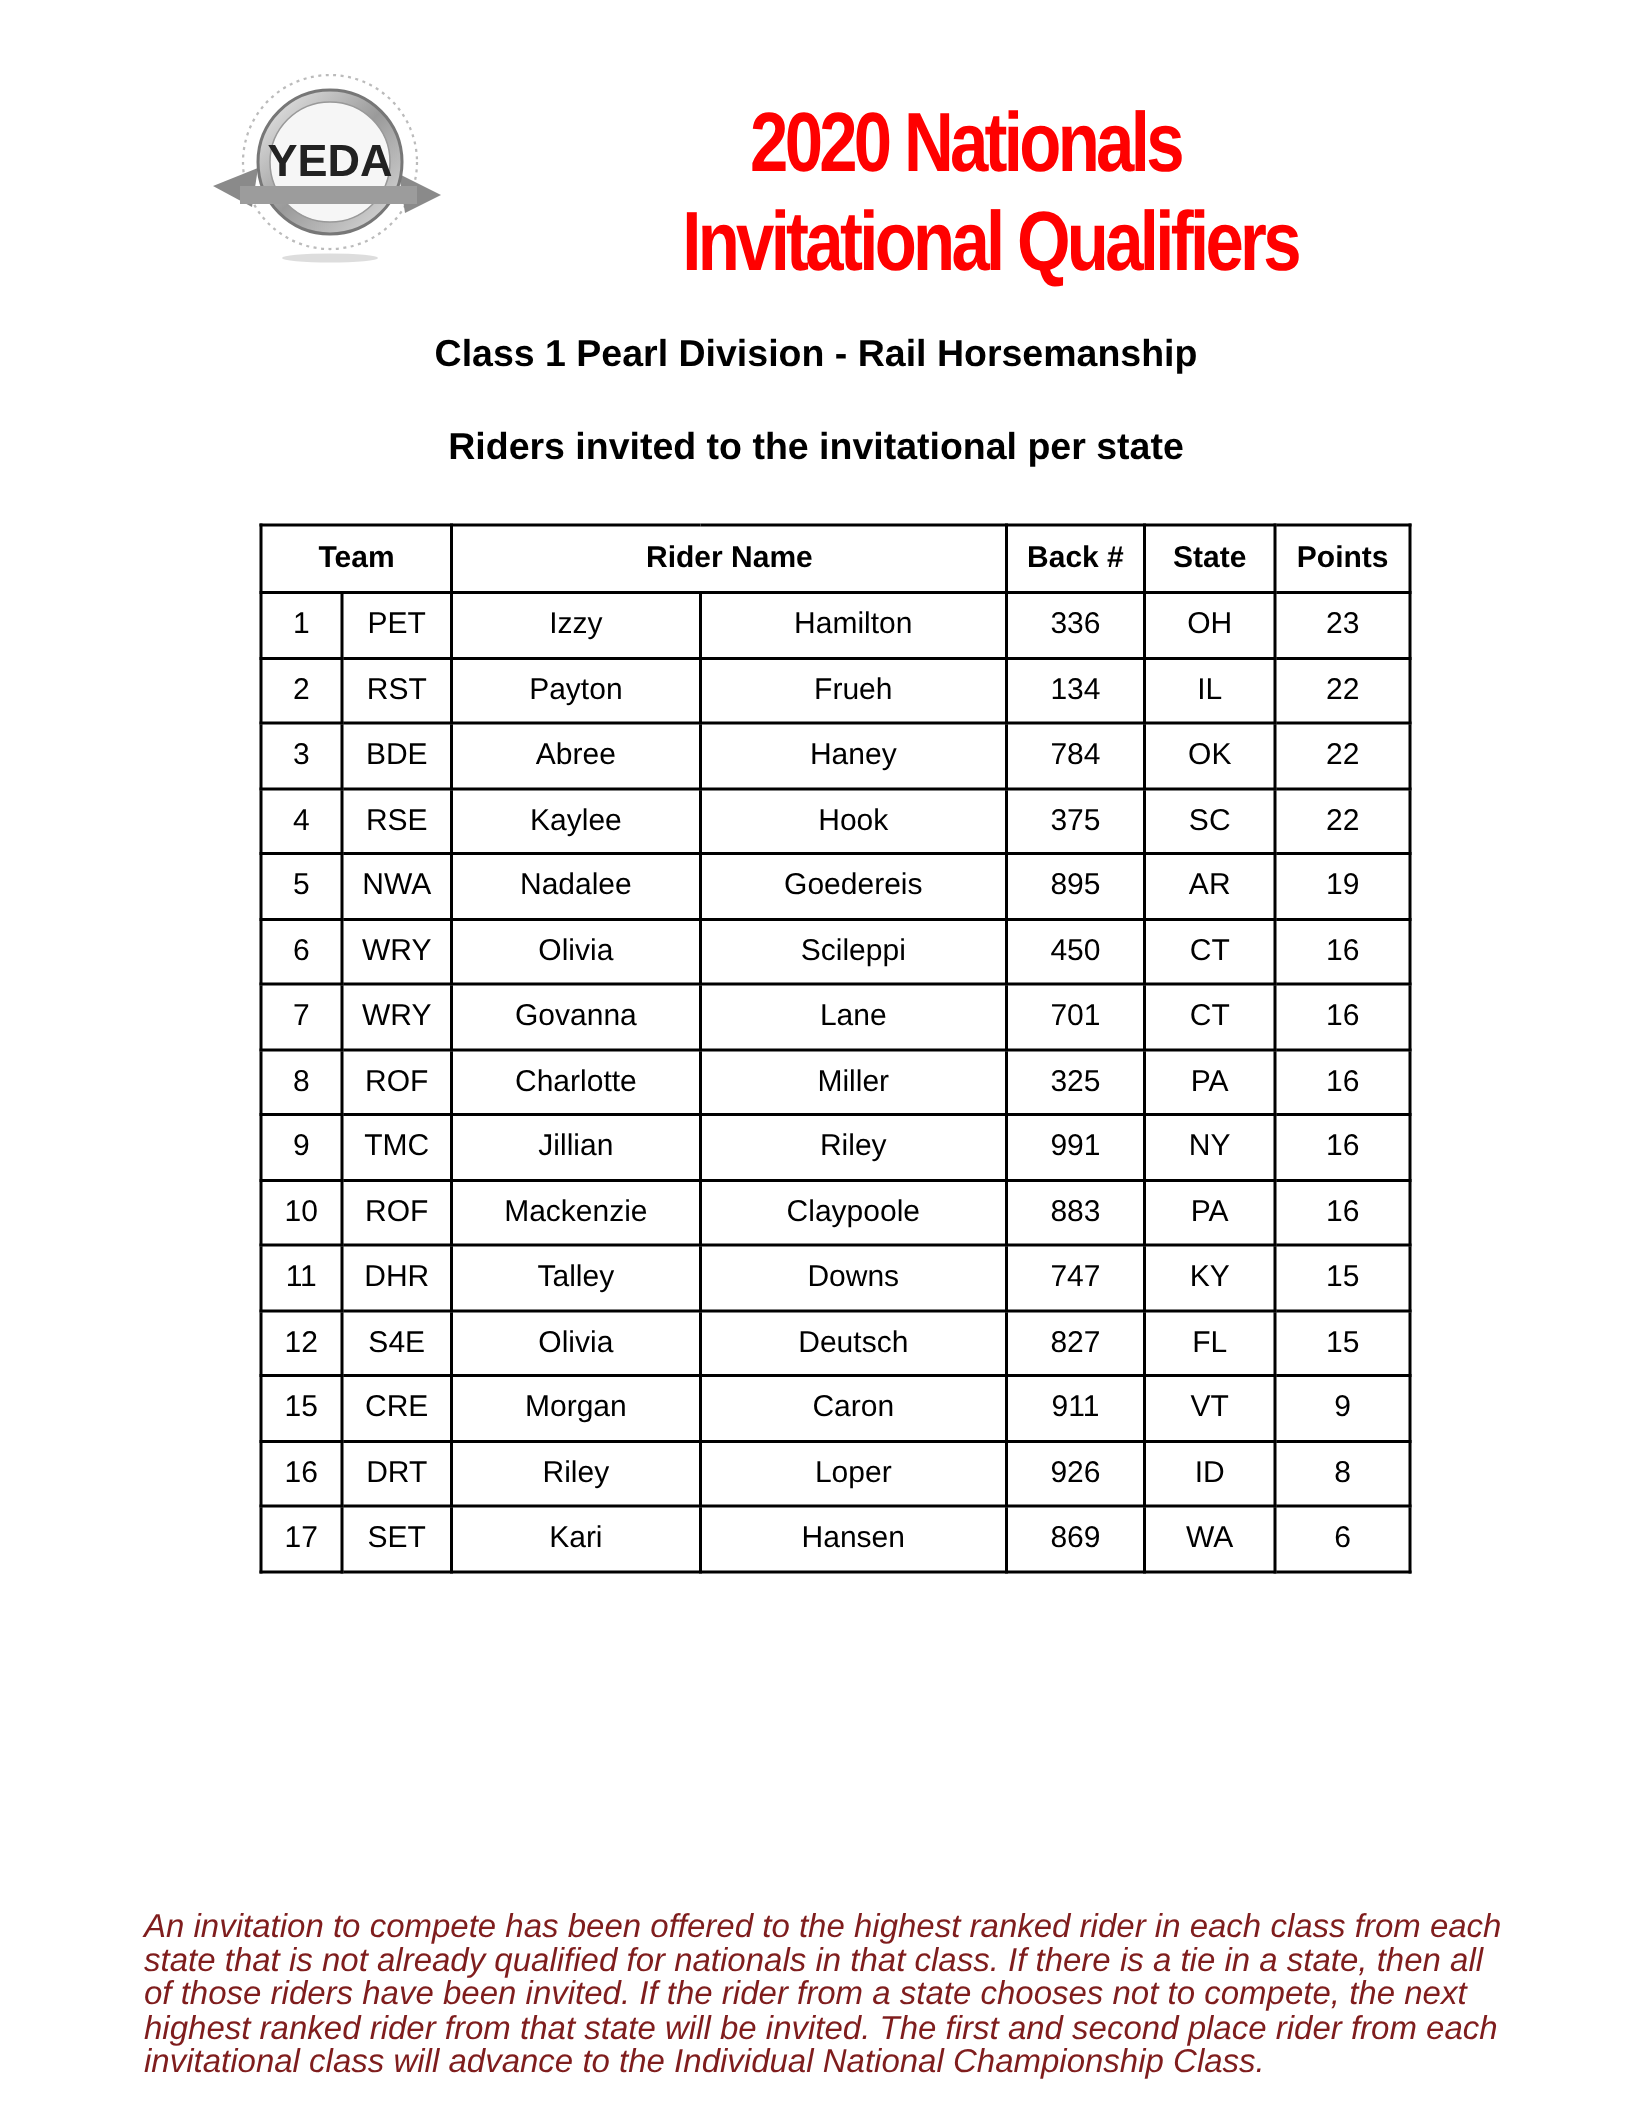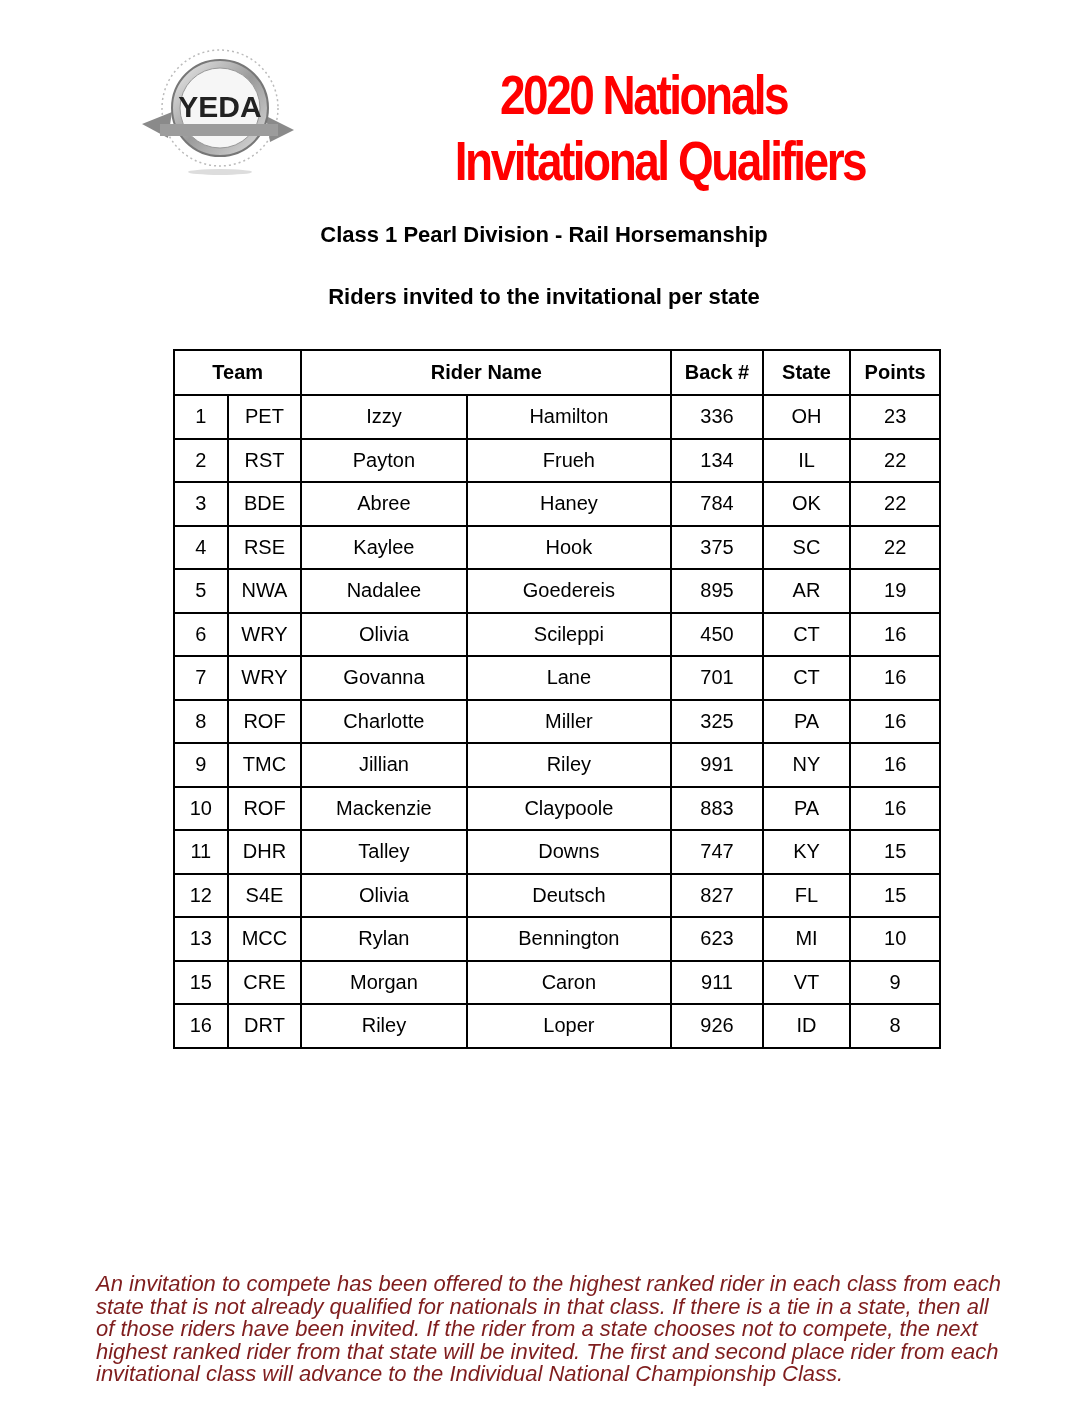--- a/index.html
+++ b/index.html
@@ -1,21 +1,21 @@
 <!DOCTYPE html>
 <html><head>
 <meta charset="utf-8">
 <style>
   html, body { margin: 0; padding: 0; background: #ffffff; }
   body { width: 1088px; height: 1408px; position: relative; overflow: hidden; font-family: "Liberation Sans", sans-serif; color: #000; }
   .logo { position: absolute; left: 138px; top: 46px; width: 160px; height: 140px; }
   .title { position: absolute; left: 400px; top: 62px; width: 520px; text-align: center; color: #ff0000; font-family: "Liberation Sans", sans-serif; font-weight: bold; font-size: 56px; line-height: 66px; letter-spacing: -3px; transform: scaleX(0.82); transform-origin: center; }
   .title .l1 { display: block; margin-left: -40px; }
   .title .l2 { display: block; }
-  .subtitle { position: absolute; left: 0; width: 1088px; text-align: center; font-weight: bold; font-size: 22px; }
+  .subtitle { position: absolute; left: 0; width: 1088px; text-align: center; font-weight: bold; font-size: 25px; }
   .sub1 { top: 222px; margin-left: 0px; }
   .sub2 { top: 284px; }
   table.results { position: absolute; left: 173px; top: 349px; border-collapse: collapse; width: 768px; }
   table.results td, table.results th { border: 2px solid #000; text-align: center; font-size: 20px; height: 41.5px; padding: 0; }
   table.results th { font-weight: bold; height: 43px; }
   .c-rank { width: 52px; } .c-team { width: 72px; } .c-first { width: 164px; } .c-last { width: 204px; }
   .c-back { width: 90px; margin-left: 12px; } .c-state { width: 86px; } .c-points { width: 88px; }
   .footnote { position: absolute; left: 96px; top: 1273px; width: 910px; font-style: italic; font-size: 22px; line-height: 22.6px; color: #7f1d1d; }
 </style>
 </head>
@@ -162,42 +162,42 @@
       <tr>
         <td class="c-rank">12</td>
         <td class="c-team">S4E</td>
         <td class="c-first">Olivia</td>
         <td class="c-last">Deutsch</td>
         <td class="c-back">827</td>
         <td class="c-state">FL</td>
         <td class="c-points">15</td>
       </tr>
       <tr>
-        <td class="c-rank">13</td>
-        <td class="c-team">MCC</td>
-        <td class="c-first">Rylan</td>
-        <td class="c-last">Bennington</td>
-        <td class="c-back">623</td>
-        <td class="c-state">MI</td>
-        <td class="c-points">10</td>
-      </tr>
-      <tr>
         <td class="c-rank">15</td>
         <td class="c-team">CRE</td>
         <td class="c-first">Morgan</td>
         <td class="c-last">Caron</td>
         <td class="c-back">911</td>
         <td class="c-state">VT</td>
         <td class="c-points">9</td>
       </tr>
       <tr>
         <td class="c-rank">16</td>
         <td class="c-team">DRT</td>
         <td class="c-first">Riley</td>
         <td class="c-last">Loper</td>
         <td class="c-back">926</td>
         <td class="c-state">ID</td>
         <td class="c-points">8</td>
       </tr>
+      <tr>
+        <td class="c-rank">17</td>
+        <td class="c-team">SET</td>
+        <td class="c-first">Kari</td>
+        <td class="c-last">Hansen</td>
+        <td class="c-back">869</td>
+        <td class="c-state">WA</td>
+        <td class="c-points">6</td>
+      </tr>
     </tbody>
 </table>
 
 <div class="footnote">An invitation to compete has been offered to the highest ranked rider in each class from each state that is not already qualified for nationals in that class. If there is a tie in a state, then all of those riders have been invited. If the rider from a state chooses not to compete, the next highest ranked rider from that state will be invited. The first and second place rider from each invitational class will advance to the Individual National Championship Class.</div>
 
 </body></html>

